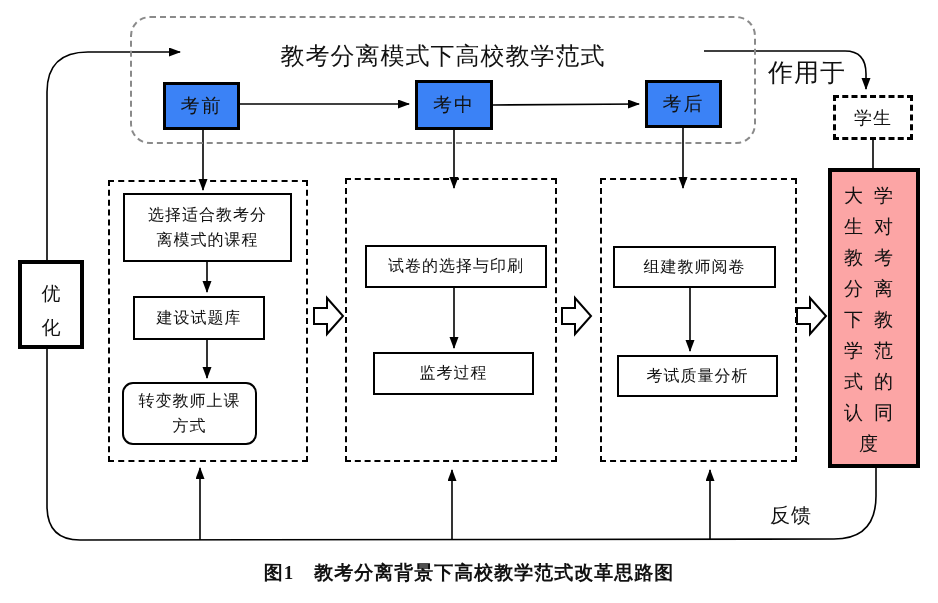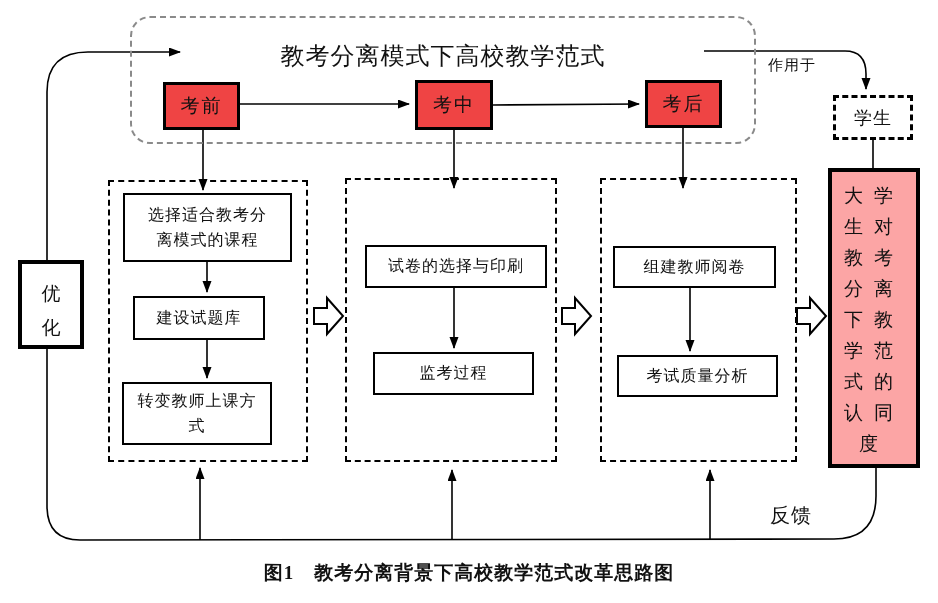--- a/index.html
+++ b/index.html
@@ -12,21 +12,21 @@
   
   .top-container{
     left:130px;top:16px;width:626px;height:128px;
     border:2px dashed #8a8a8a;border-radius:20px;box-sizing:border-box;
   }
   .top-title{
     left:130px;top:40px;width:626px;height:26px;text-align:center;
     font-size:24px;letter-spacing:1px;
   }
   .stage-box{
-    border:3px solid #000;box-sizing:border-box;background:#ef4444;
+    border:3px solid #000;box-sizing:border-box;background:#3b82f6;
     display:flex;align-items:center;justify-content:center;
     font-size:19px;letter-spacing:2px;
   }
   #stage-pre{left:163px;top:82px;width:77px;height:48px;}
   #stage-mid{left:415px;top:80px;width:78px;height:50px;}
   #stage-post{left:645px;top:80px;width:77px;height:48px;}
   
   .phase-col{
     border:2px dashed #000;box-sizing:border-box;background:transparent;
   }
@@ -34,21 +34,21 @@
   #col-during{left:345px;top:178px;width:212px;height:284px;}
   #col-after {left:600px;top:178px;width:197px;height:284px;}
   
   .step-box{
     border:2px solid #000;box-sizing:border-box;background:#fff;
     display:flex;align-items:center;justify-content:center;text-align:center;
     font-size:16px;line-height:1.55;letter-spacing:1px;
   }
   #step-a1{left:123px;top:193px;width:169px;height:69px;padding:12px 16px;}
   #step-a2{left:133px;top:296px;width:132px;height:44px;}
-  #step-a3{left:122px;top:382px;width:150px;height:63px;padding:0 8px;}
+  #step-a3{left:122px;top:382px;width:135px;height:63px;padding:0 8px;border-radius:11px;}
   #step-b1{left:365px;top:245px;width:182px;height:43px;}
   #step-b2{left:373px;top:352px;width:161px;height:43px;}
   #step-c1{left:613px;top:246px;width:163px;height:42px;}
   #step-c2{left:617px;top:355px;width:161px;height:42px;}
   
   #optimize-box{
     left:18px;top:260px;width:66px;height:89px;border:4px solid #000;
     box-sizing:border-box;background:#fff;display:flex;align-items:flex-end;justify-content:center;
   }
   #optimize-box .vtext{
@@ -62,21 +62,21 @@
   }
   
   #outcome-box{
     left:828px;top:168px;width:92px;height:300px;border:4px solid #000;
     box-sizing:border-box;background:#fca5a5;display:flex;align-items:flex-start;justify-content:center;
   }
   #outcome-box .wrap2{
     margin-top:8px;width:60px;word-break:break-all;text-align:center;
     font-size:19px;line-height:31px;letter-spacing:11px;
   }
-  .float-label{font-size:15px;letter-spacing:1px;}
+  .float-label{font-size:25px;letter-spacing:1px;}
   #acts-on-label{left:768px;top:56px;}
   #feedback-label{left:770px;top:502px;font-size:20px;}
   .caption{
     left:0;top:560px;width:938px;text-align:center;
     font-family:Liberation Serif, serif;
     font-weight:bold;font-size:19px;letter-spacing:1px;
   }
 </style>
 </head>
 <body>

